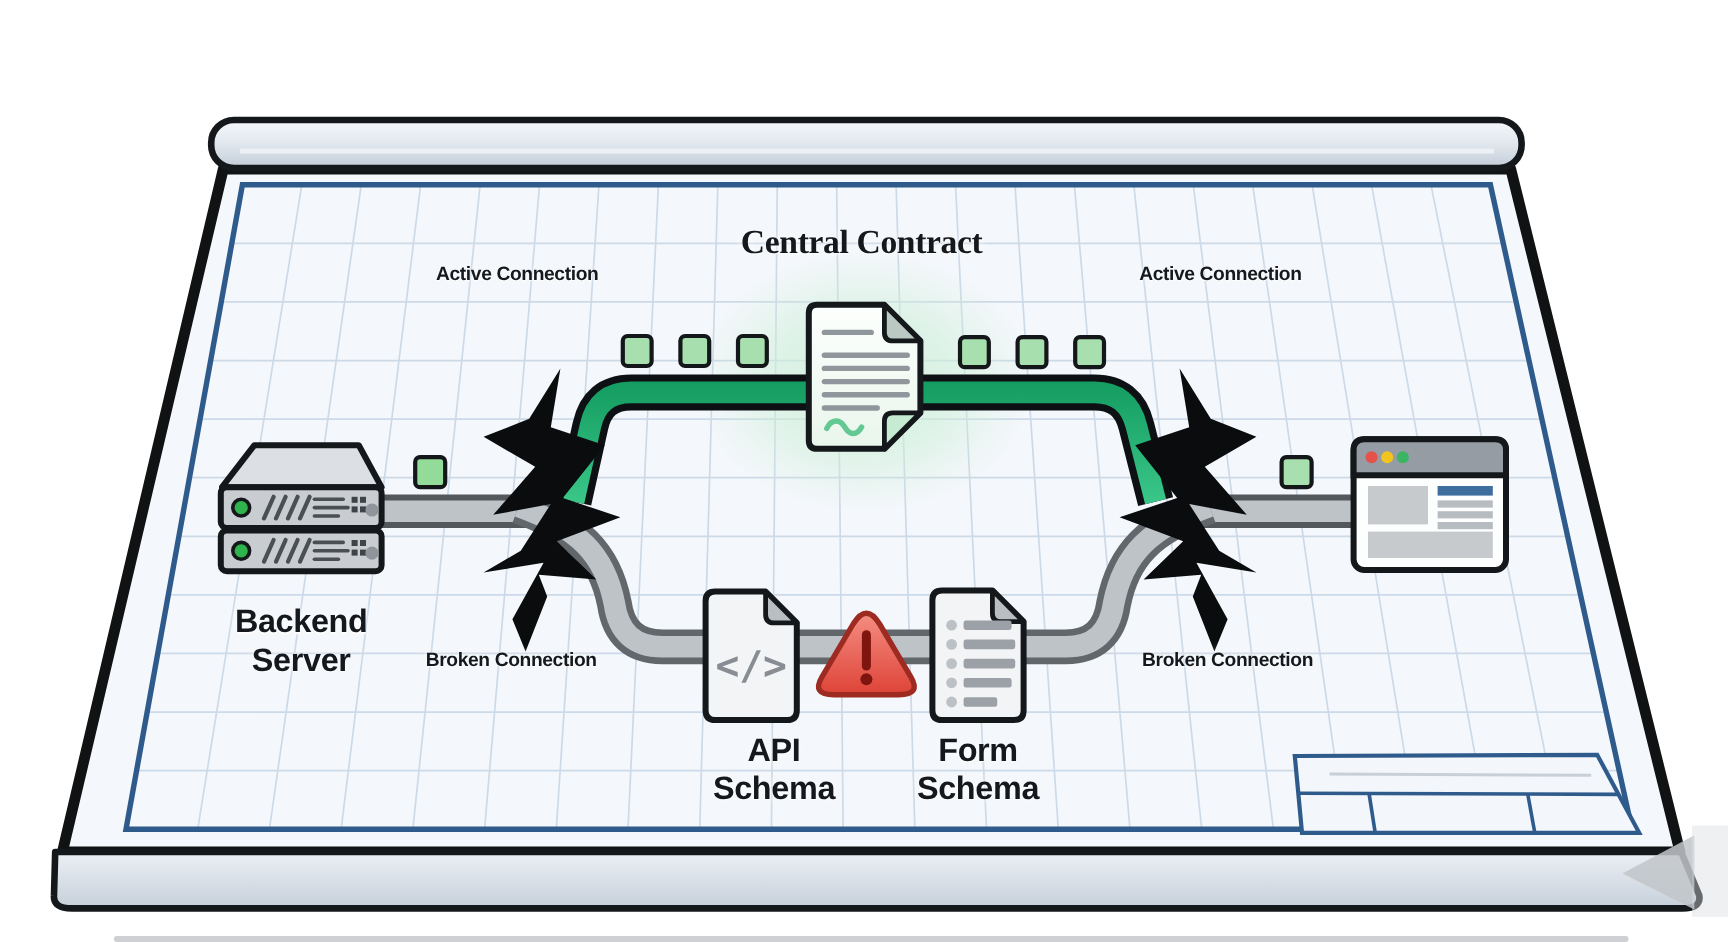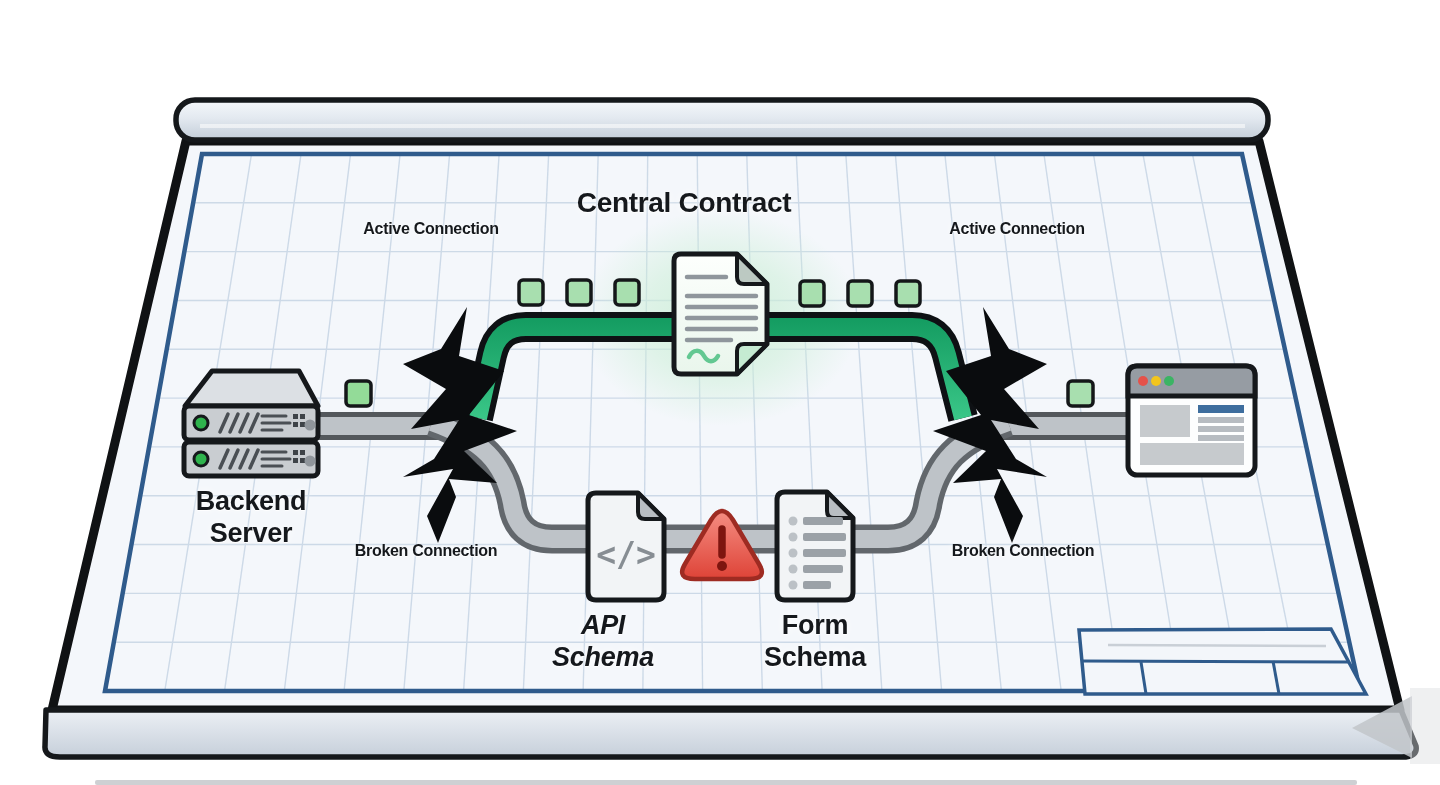--- a/index.html
+++ b/index.html
@@ -242,30 +242,30 @@
   <path d="M 46,710 L 1401,710 L 1416,746 Q 1418,757 1402,757 L 60,757 Q 44,757 45,746 Z" fill="url(#lipGrad)" stroke="#15181B" stroke-width="5.5" stroke-linejoin="round"></path>
 
   <g opacity="0.85">
     <polygon points="1412,696 1352,728 1412,758" fill="#C2C6CA"></polygon>
     <rect x="1410" y="688" width="30" height="76" fill="#D9DCDF" opacity="0.5"></rect>
   </g>
 
   <rect x="95" y="780" width="1262" height="5" rx="2" fill="#B3B7BB" opacity="0.65"></rect>
 </svg>
 
-<div class="lbl lbl-title" style="left:684px;top:187px;">Central Contract</div>
+<div class="lbl lbl-title" style="left:718px;top:187px;font-family:Liberation Serif, serif;">Central Contract</div>
 
 <div class="lbl lbl-conn" style="left:431px;top:220px;width:170px;">Active Connection</div>
 
 <div class="lbl lbl-conn" style="left:1017px;top:220px;width:170px;">Active Connection</div>
 
-<div class="lbl lbl-node" style="left:251px;top:486px;width:180px;">Backend Server</div>
+<div class="lbl lbl-node" style="left:251px;top:503px;width:180px;">Backend Server</div>
 
 
 <div class="lbl lbl-conn" style="left:426px;top:542px;width:180px;">Broken Connection</div>
 
 <div class="lbl lbl-conn" style="left:1023px;top:542px;width:180px;">Broken Connection</div>
 
-<div class="lbl lbl-node" style="left:603px;top:610px;width:130px;font-style:italic;">API Schema</div>
+<div class="lbl lbl-node" style="left:645px;top:610px;width:130px;">API Schema</div>
 
 <div class="lbl lbl-node" style="left:815px;top:610px;width:140px;">Form Schema</div>
 
 </div>
 
 </body></html>

